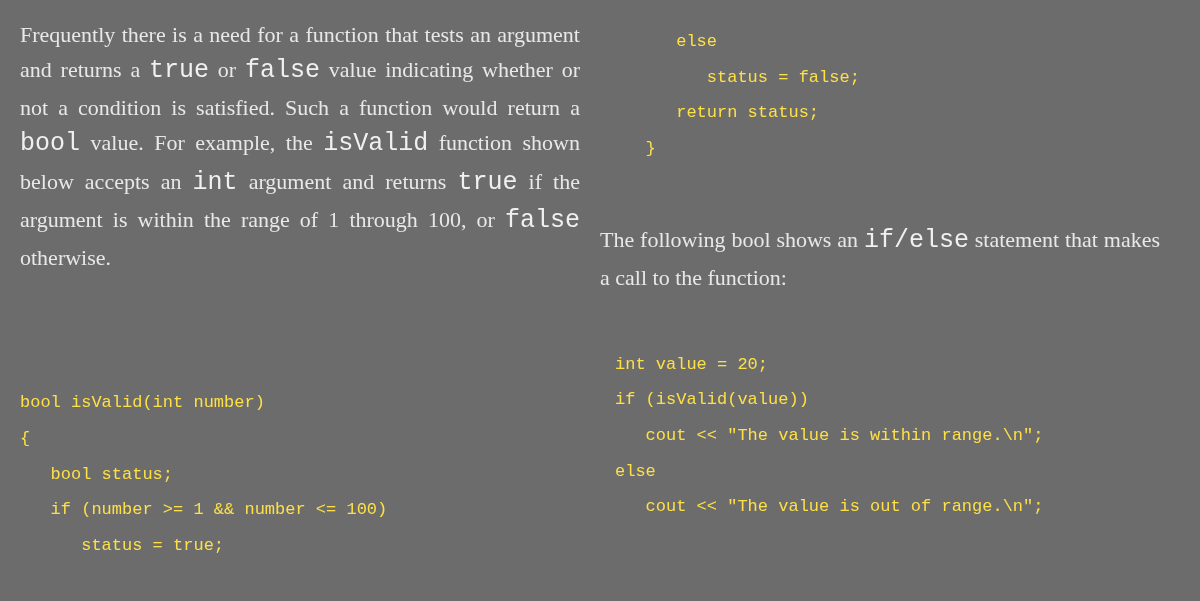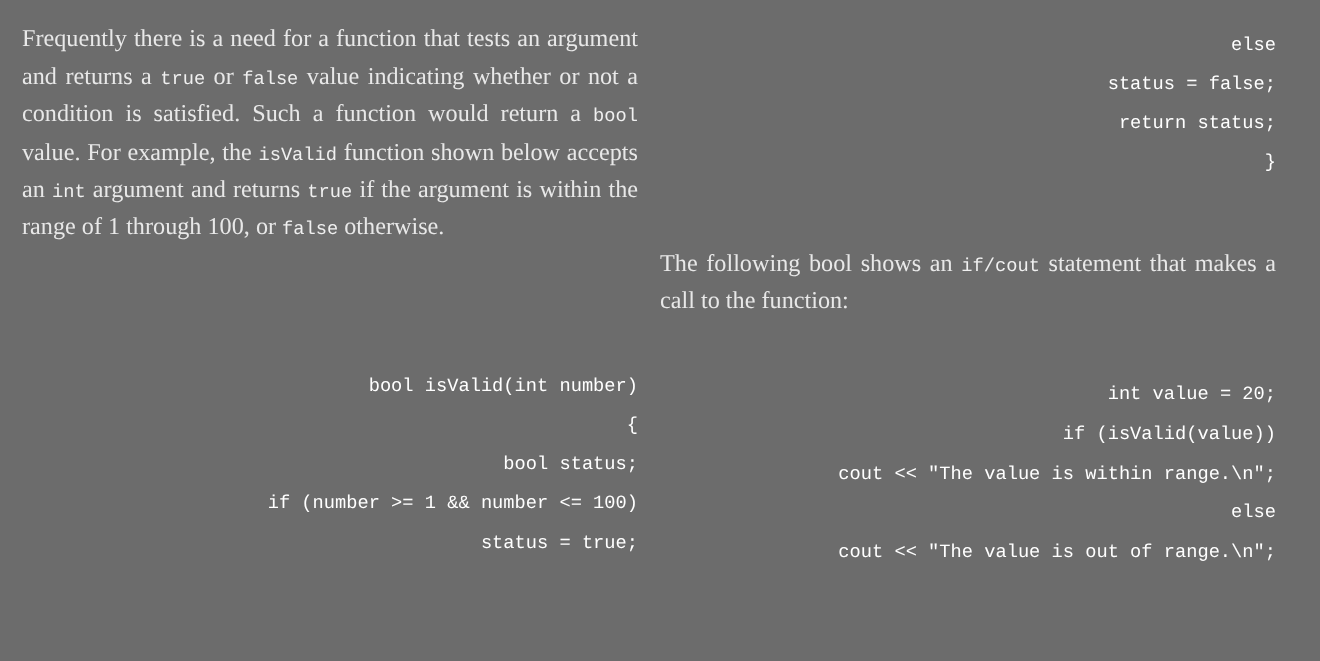--- a/index.html
+++ b/index.html
@@ -29,35 +29,33 @@
       top: 18px;
     }
     .prose {
       font-size: 22px;
       line-height: 1.55;
       text-align: justify;
       color: #e8e8e8;
     }
     .code-inline {
       font-family: 'Courier New', Courier, monospace;
-      font-size: 17px;
+      font-size: 25px;
       color: #f0f0f0;
     }
     .code-block {
       font-family: 'Courier New', Courier, monospace;
       font-size: 17px;
       line-height: 2.1;
-      color: #ffffff;
+      color: #fde047;
       white-space: pre;
       margin-top: 20px;
-      text-align: right;
     }
     .code-block-left {
       margin-top: 110px;
-      margin-left: 25px;
       font-family: Liberation Mono, monospace;
     }
     .code-block-right-top {
       margin-top: 6px;
       margin-left: 15px;
     }
     .para2 {
       margin-top: 55px;
     }
     .code-block-right-bottom {
@@ -78,20 +76,20 @@
    if (number &gt;= 1 &amp;&amp; number &lt;= 100)
       status = true;</pre>
 </div>
 
 <div class="column col-right">
   <pre class="code-block code-block-right-top">      else
          status = false;
       return status;
    }</pre>
   <p class="prose para2">
-    <span>The following bool shows an </span><span class="code-inline">if/cout</span><span> statement that makes a call to the function:</span>
+    <span>The following bool shows an </span><span class="code-inline">if/else</span><span> statement that makes a call to the function:</span>
   </p>
   <pre class="code-block code-block-right-bottom">int value = 20;
 if (isValid(value))
    cout &lt;&lt; "The value is within range.\n";
 else
    cout &lt;&lt; "The value is out of range.\n";</pre>
 </div>
 
 </body></html>

